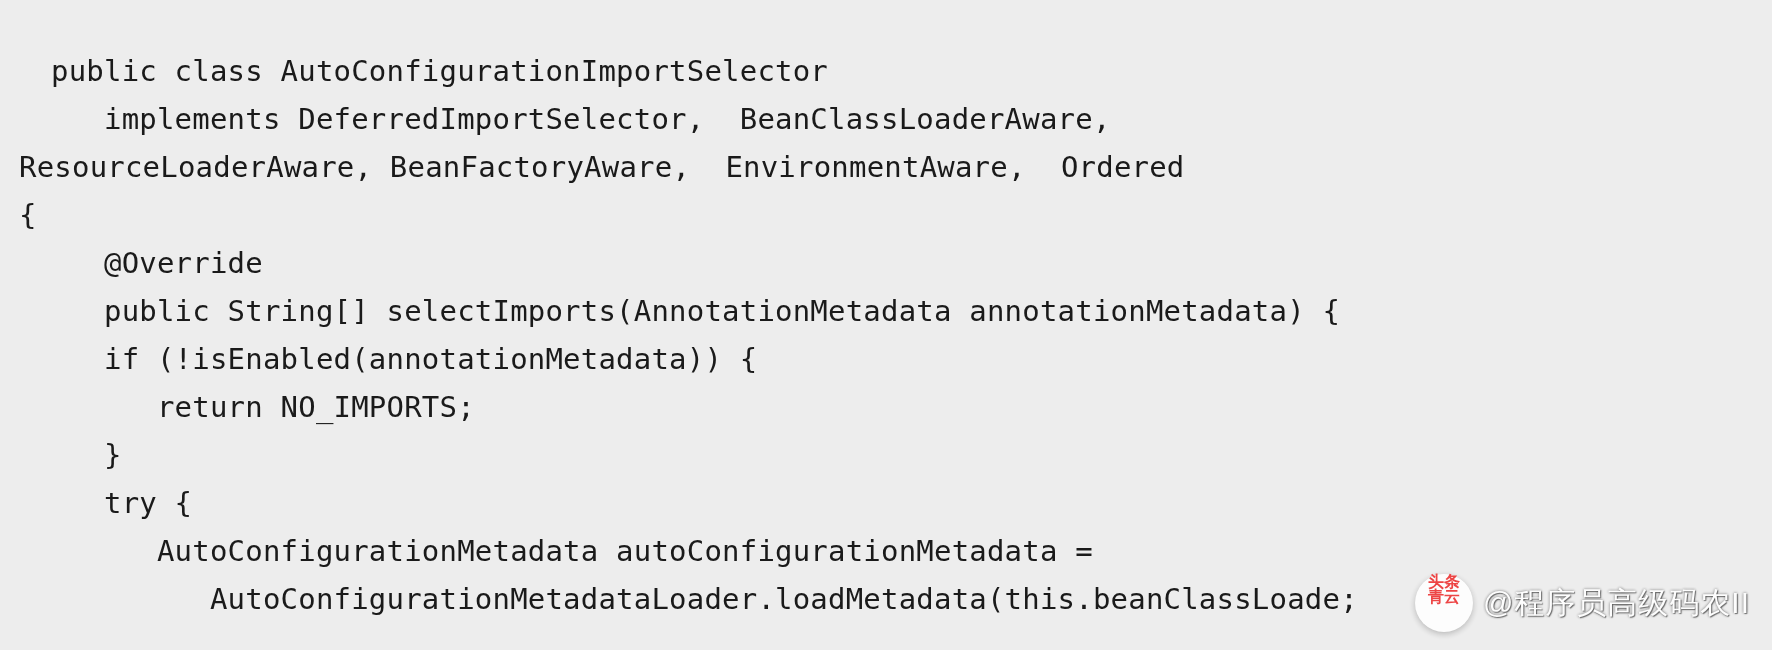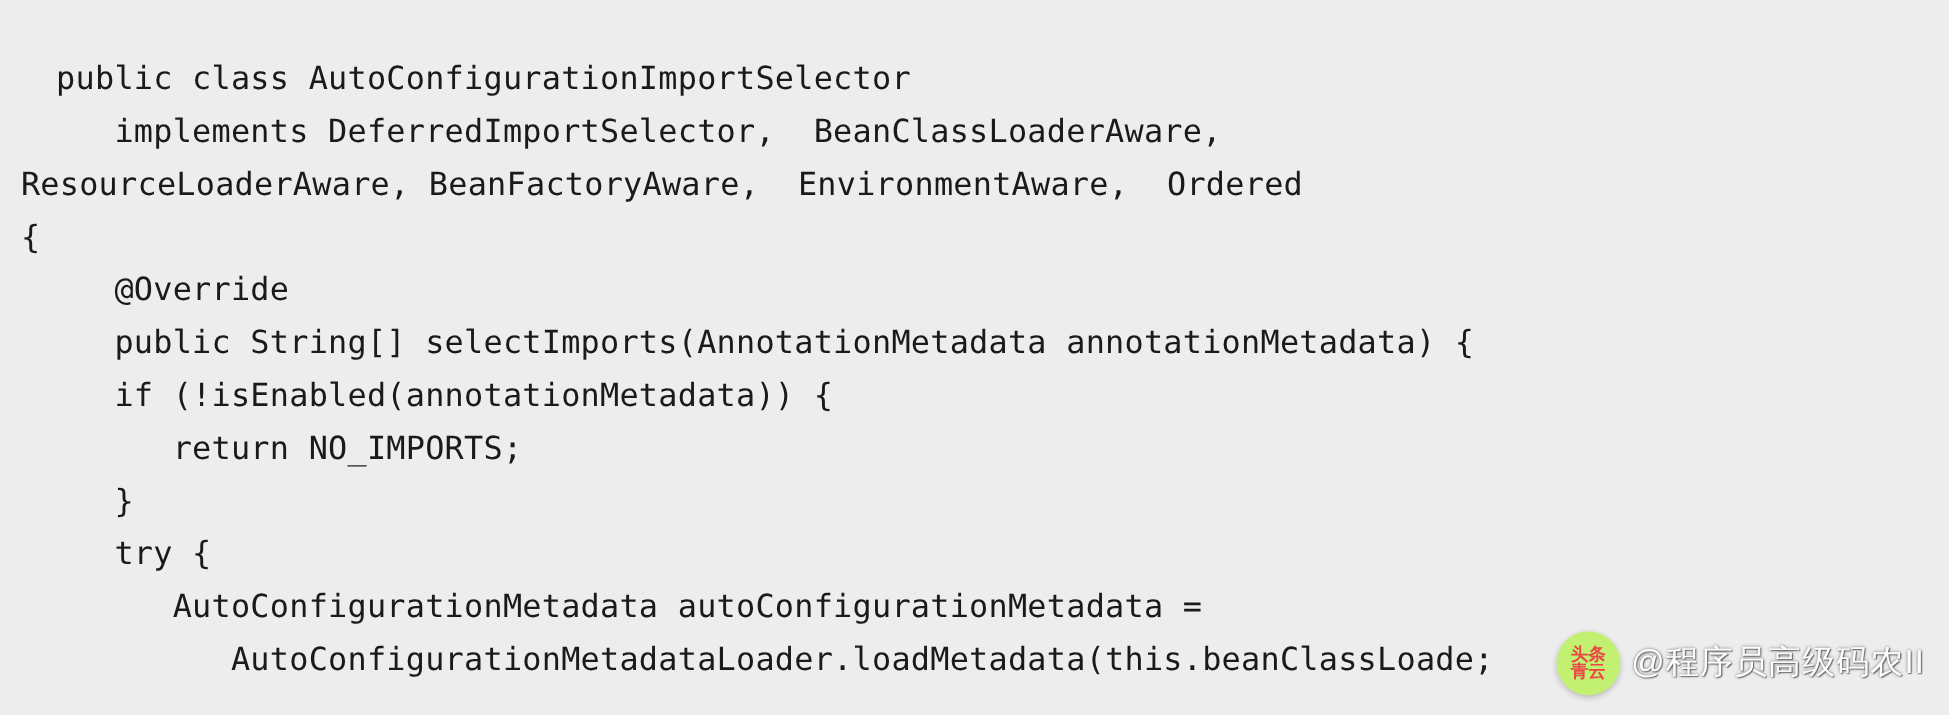--- a/index.html
+++ b/index.html
@@ -28,24 +28,24 @@
     bottom: 18px;
     display: flex;
     align-items: center;
     gap: 10px;
     pointer-events: none;
   }
   .wm-circle {
     width: 58px;
     height: 58px;
     border-radius: 50%;
-    background: #bef264;
+    background: #ffffff;
     box-shadow: 0 2px 6px rgba(0,0,0,0.25);
     display: flex;
-    align-items: center;
+    align-items: flex-start;
     justify-content: center;
     position: relative;
     opacity: 0.9;
   }
   .wm-inner {
     font-family: "PingFang SC","Microsoft YaHei",sans-serif;
     font-size: 16px;
     color: #e33;
     font-weight: 700;
     line-height: 15px;

